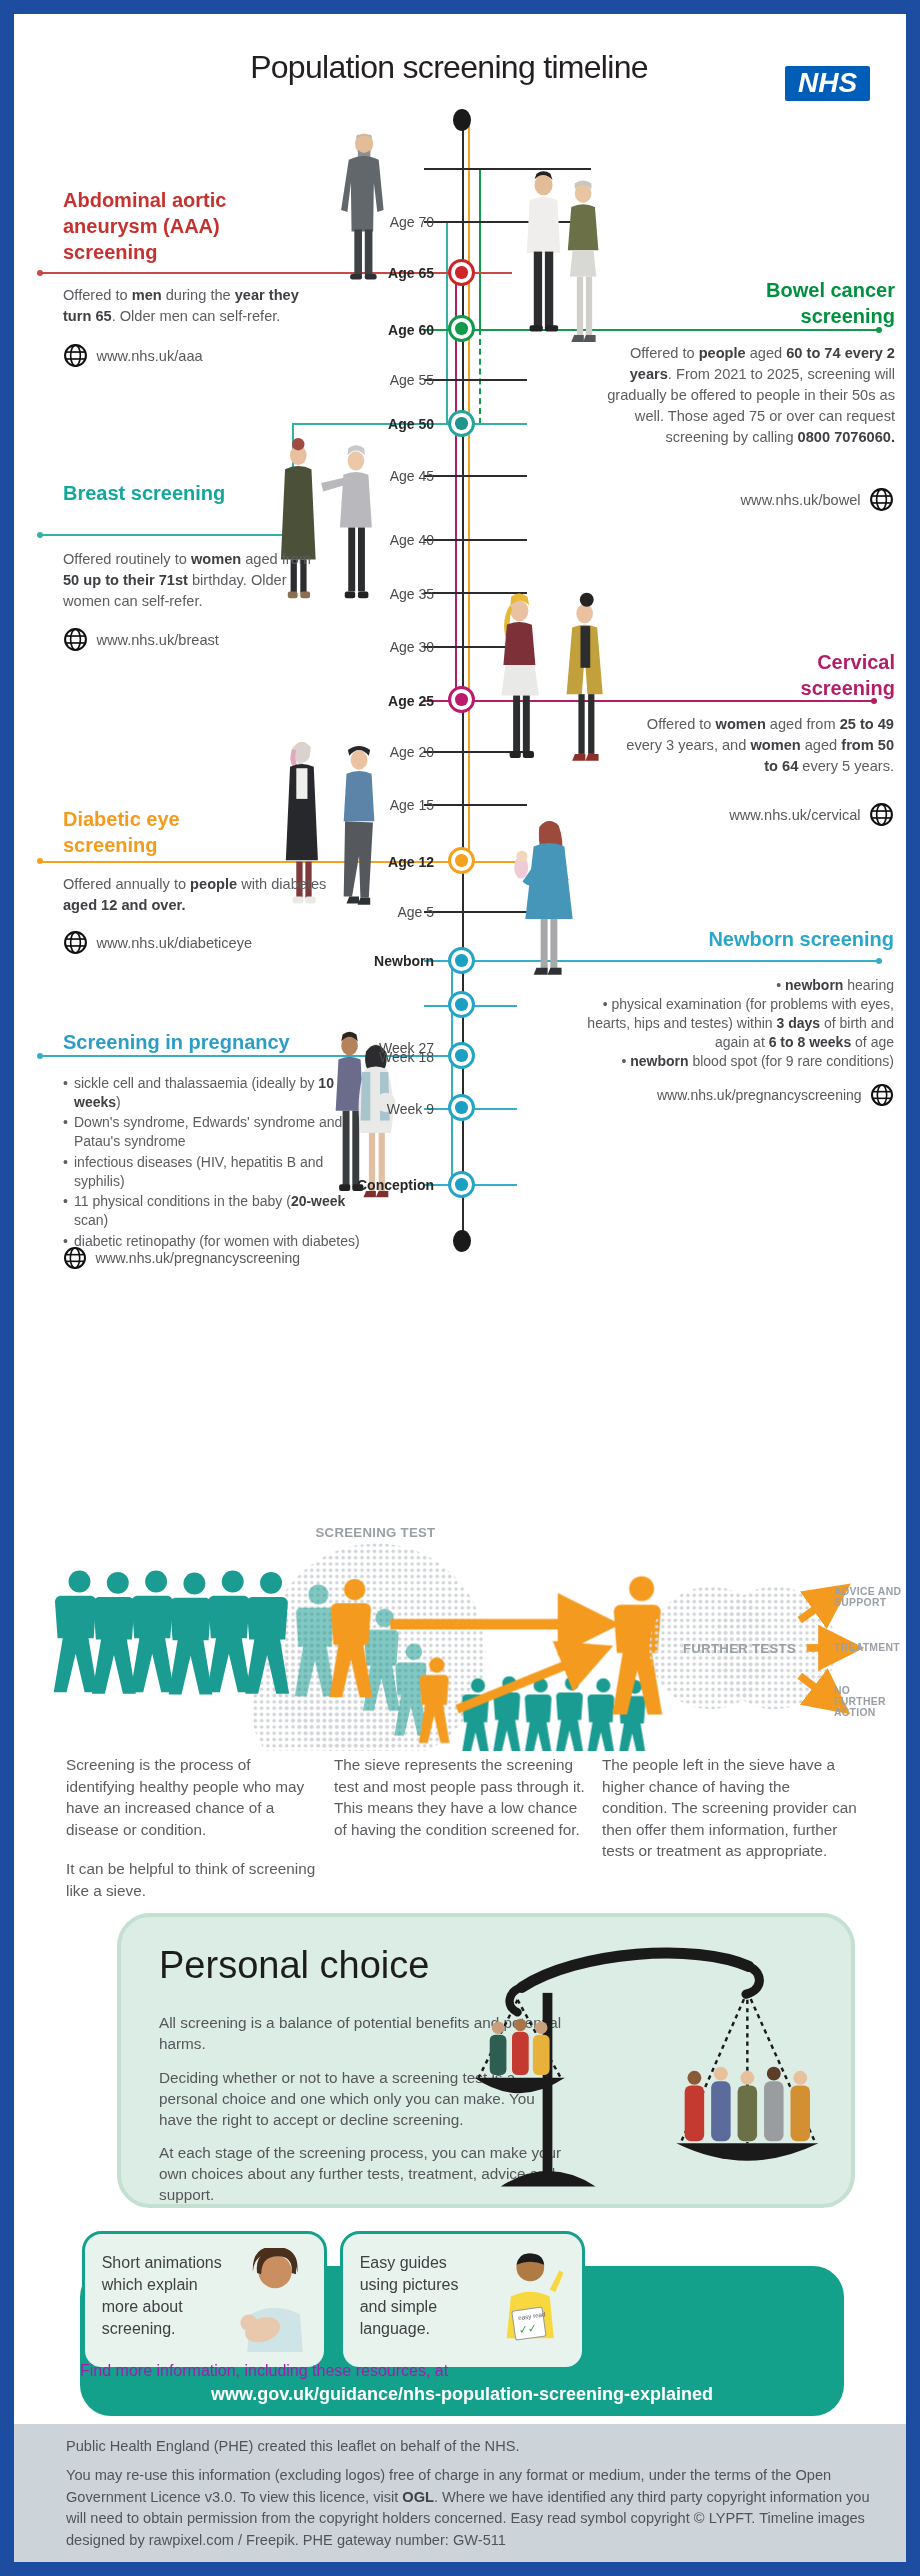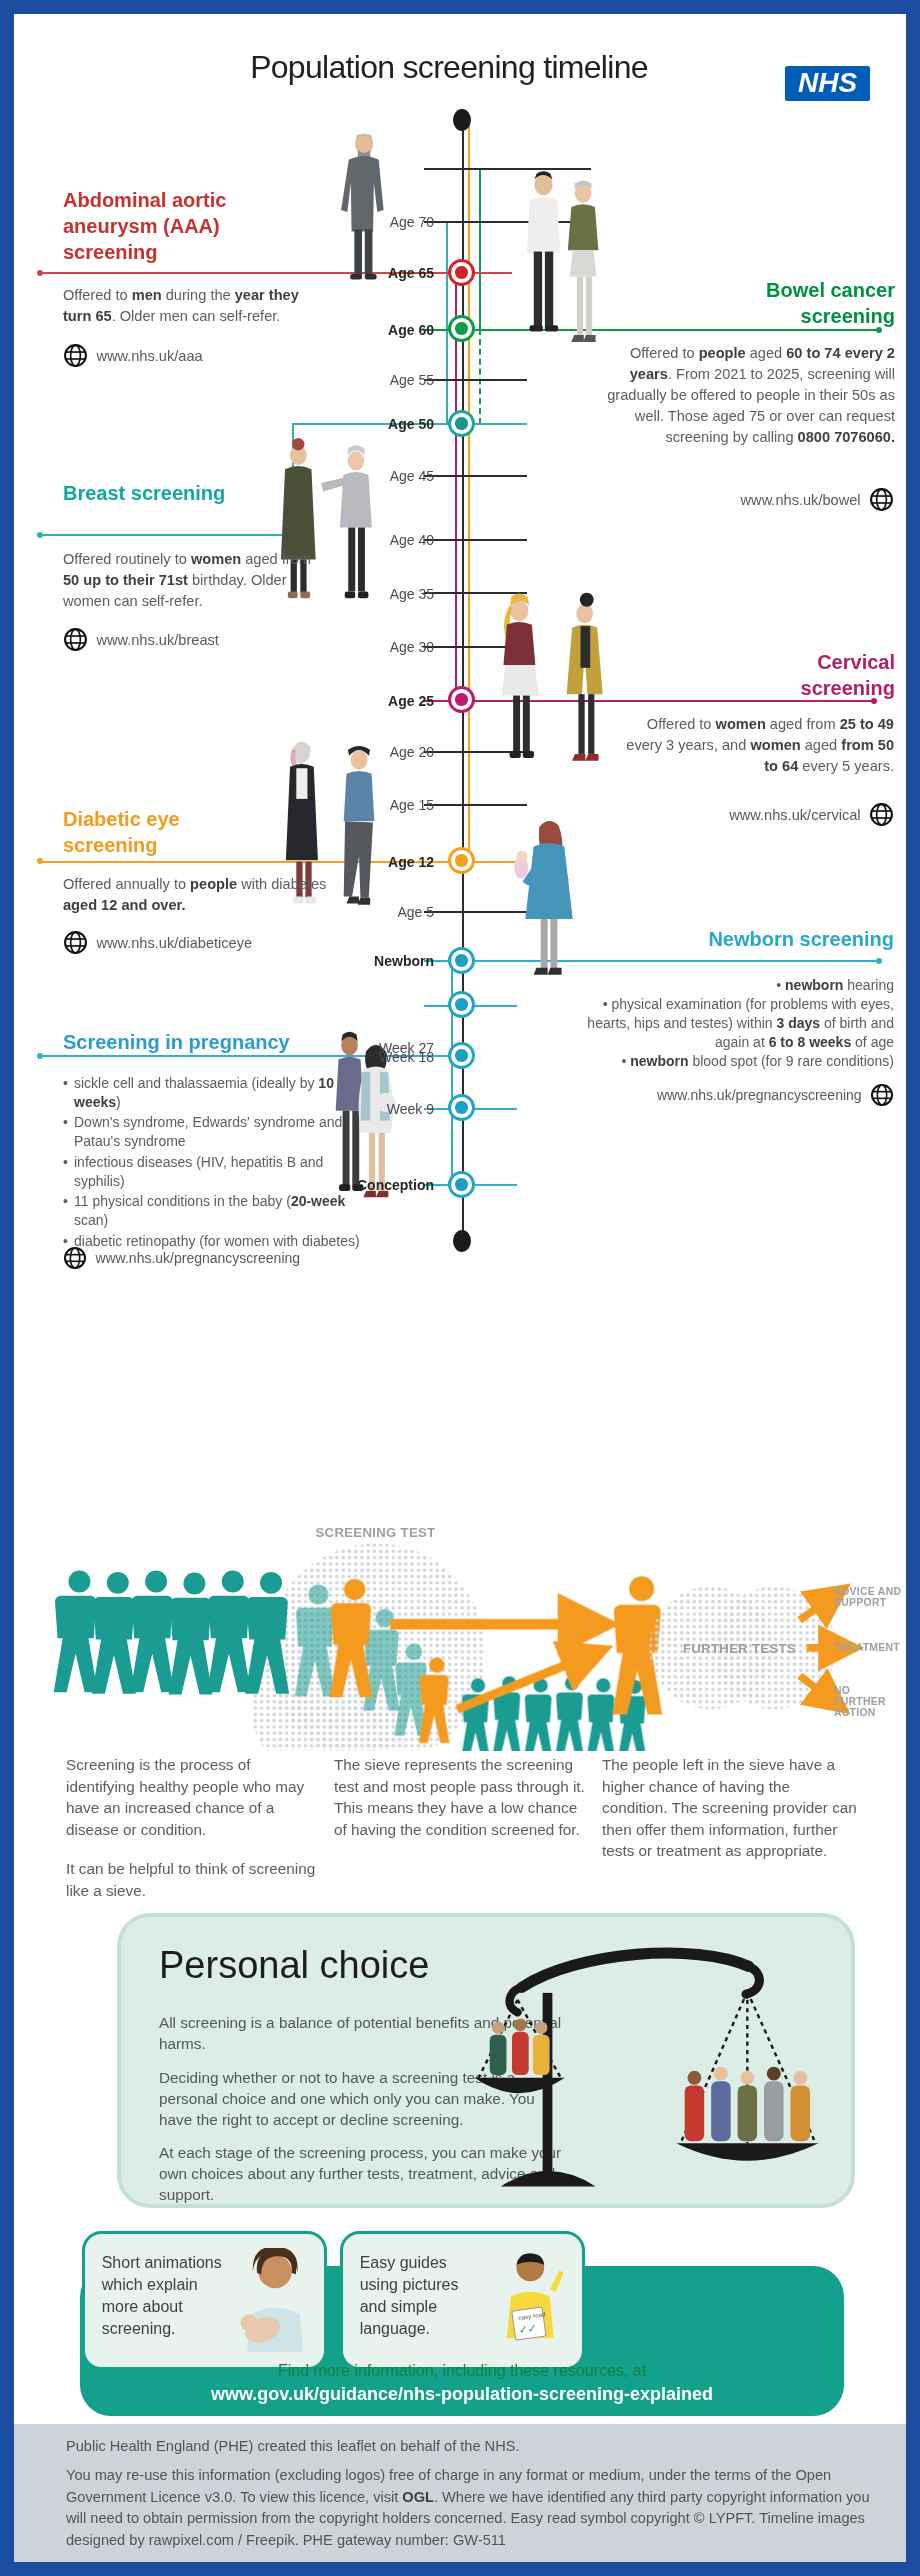--- a/index.html
+++ b/index.html
@@ -39,21 +39,21 @@
   .dlabel{font-size:13.2px;font-weight:bold;color:#9aa0a5;letter-spacing:0.3px;z-index:5;}
   .xcol{width:256px;font-size:15.3px;line-height:21.6px;color:#5c5d60;}
   .xcol p{margin:0 0 18px 0;}
   
   .pc-panel{left:117px;top:1913px;width:738px;height:295px;background:#dcede5;border:4.2px solid #c3e0d2;border-radius:33px;box-sizing:border-box;z-index:1;}
   .pc-title{left:159px;top:1944px;font-size:38px;color:#1d1d1b;z-index:2;}
   .pc-text{left:159px;top:2012px;width:404px;font-size:15.3px;line-height:21px;color:#55565a;z-index:2;}
   .pc-text p{margin:0 0 12.5px 0;}
   
   .band{left:80px;top:2266px;width:764px;height:150px;background:#14a18c;border-radius:31px;z-index:1;}
-  .band-line1{left:80px;top:2362px;width:764px;text-align:center;color:#15803d;font-size:16px;z-index:3;}
+  .band-line1{left:80px;top:2362px;width:764px;color:#a21caf;font-size:16px;z-index:3;}
   .band-line2{left:80px;top:2384px;width:764px;text-align:center;color:#fff;font-size:18px;font-weight:bold;z-index:3;}
   .card{top:2231px;width:245px;height:139px;background:#e9f3ee;border:3.5px solid #14a18c;border-radius:19.5px;box-sizing:border-box;z-index:2;}
   .card-text{position:absolute;left:16.7px;top:18px;width:129px;font-size:16px;line-height:22px;color:#3f4143;}
   .card-art{position:absolute;right:9.7px;top:14px;}
   
   .footer-band{left:14px;top:2424px;width:893px;height:138px;background:#ccd4da;z-index:1;}
   .f1{left:66px;top:2438px;width:801px;font-size:14.6px;color:#515457;z-index:2;}
   .f2{left:66px;top:2465px;width:811px;font-size:14.6px;line-height:21.6px;color:#515457;z-index:2;}
   .fig{z-index:4;}
 </style>

